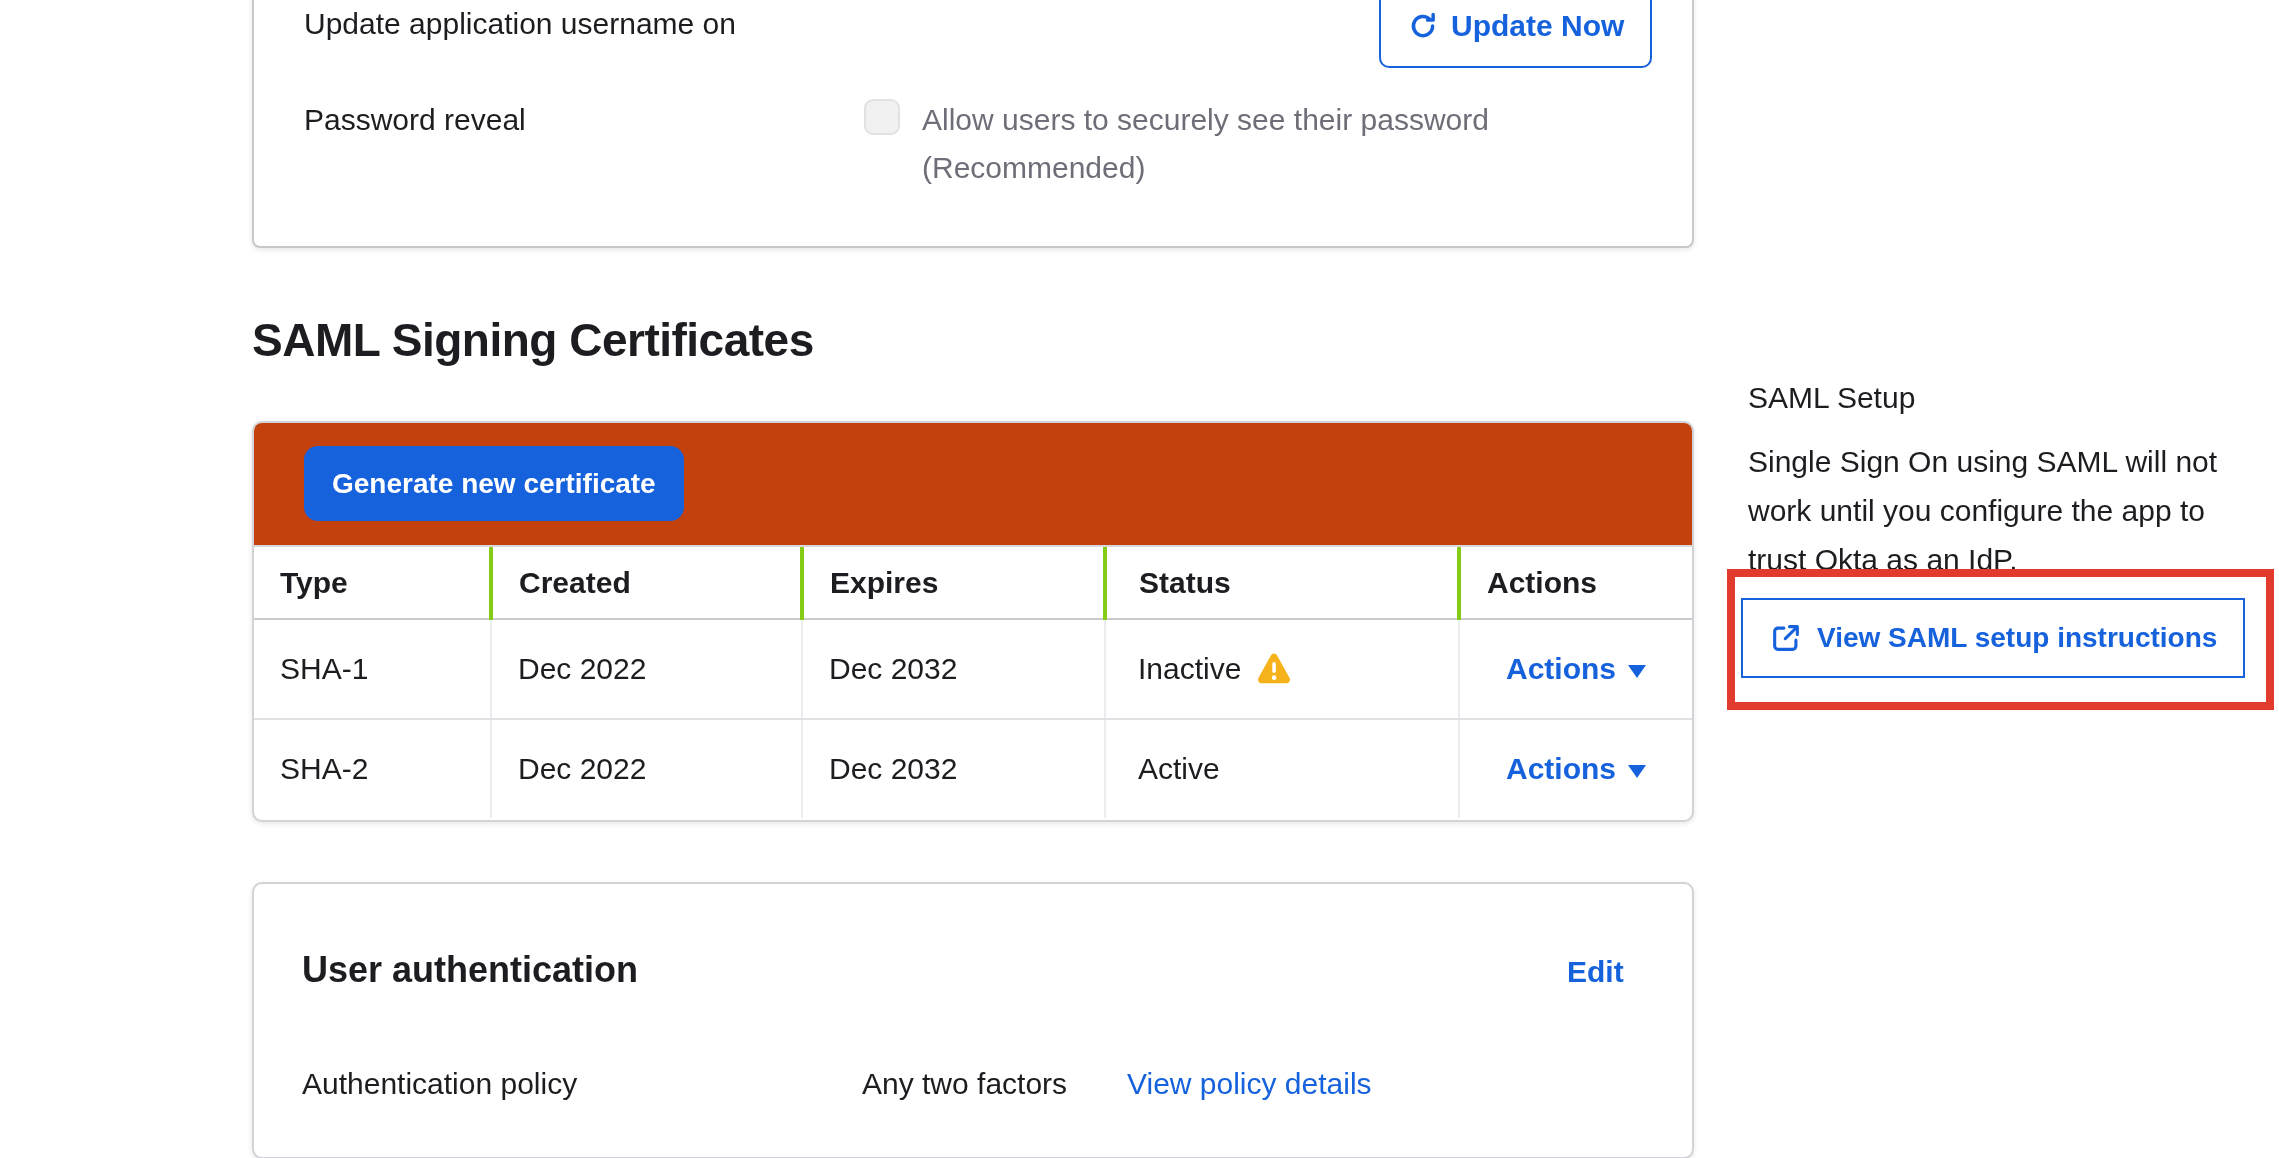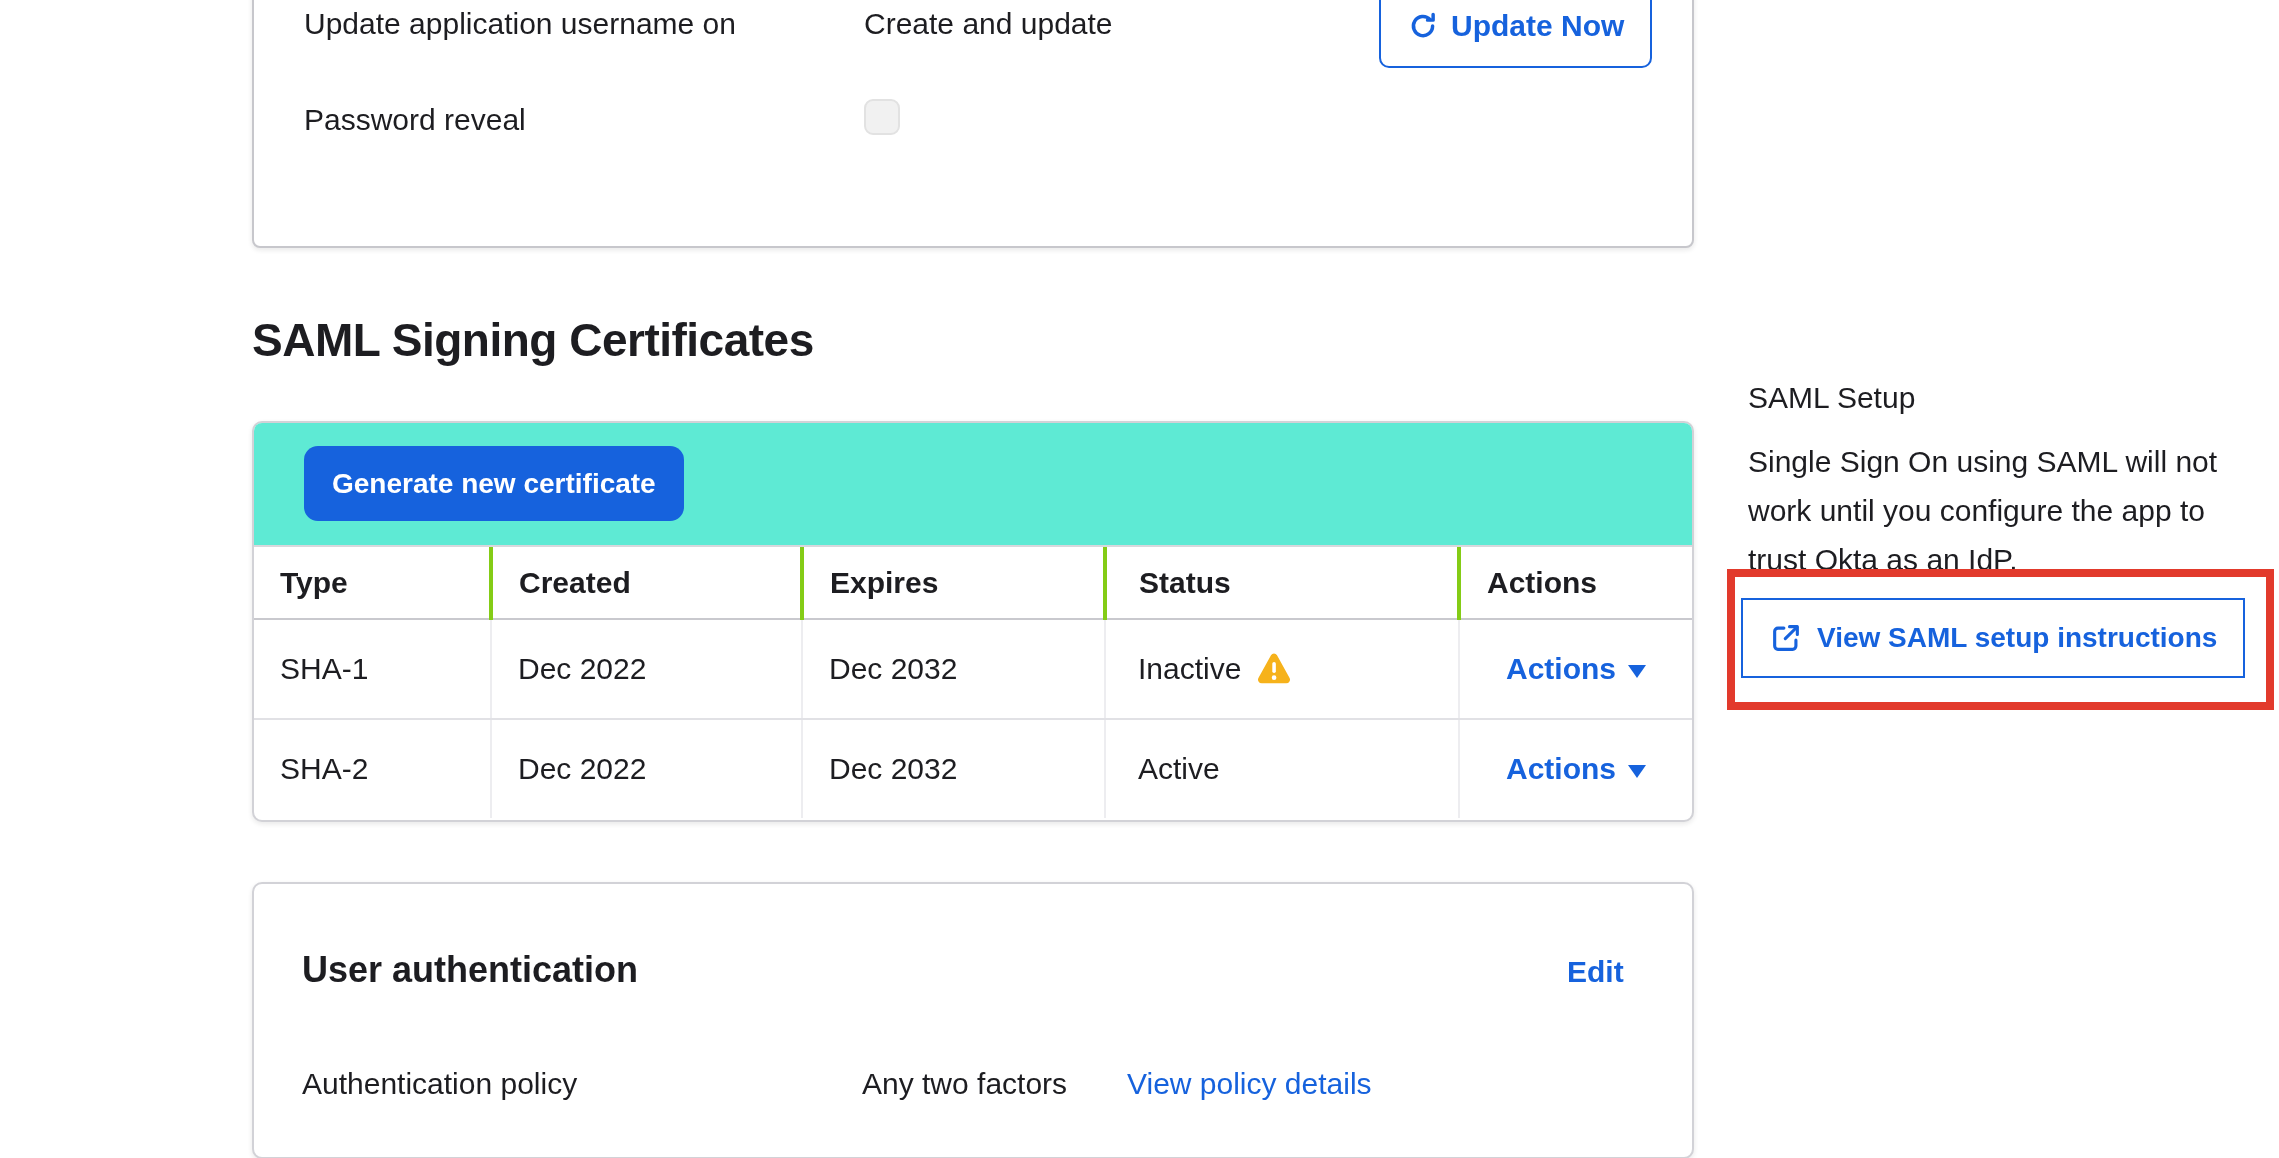--- a/index.html
+++ b/index.html
@@ -35,21 +35,21 @@
     position:absolute;width:36px;height:36px;border-radius:9px;
     background:#f1f1f1;border:2px solid #e2e2e2;box-sizing:border-box;
   }
   .wrap-label{white-space:normal;line-height:48px;}
 
   
   #page-title{left:252px;top:312px;font-size:46px;line-height:56px;font-weight:bold;letter-spacing:-0.5px;white-space:nowrap;}
 
   
   #cert-toolbar{
-    position:absolute;left:0;top:0;width:100%;height:124px;background:#5eead4;
+    position:absolute;left:0;top:0;width:100%;height:124px;background:#c2410c;
     border-bottom:2px solid #d8d8dc;box-sizing:border-box;
   }
   .primary-btn{
     position:absolute;left:50px;top:23px;height:75px;border:none;border-radius:14px;
     background:#1662dd;color:#ffffff;font-weight:bold;font-size:28px;
     font-family:inherit;padding:0 28px;cursor:pointer;white-space:nowrap;
   }
   #cert-table{
     position:absolute;left:0;top:124px;width:1438px;
     border-collapse:collapse;table-layout:fixed;
@@ -94,34 +94,34 @@
 
   .icon-svg{display:block;flex:none;}
 </style>
 </head>
 <body>
 
 <div id="canvas">
 
   <div class="card" id="provisioning-card">
     <div class="abs txt row-label" style="top:60px;">Update application username on</div>
-    <div class="abs txt" style="left:610px;top:60px;">Create and update</div>
 
     <button class="outline-btn" id="update-now-btn">
       <span>
         <svg class="icon-svg" width="32" height="32" viewBox="0 0 24 24" fill="none" stroke="#1662dd" stroke-width="2.6" stroke-linecap="round" stroke-linejoin="round">
           <path d="M19.2 12a7.2 7.2 0 1 1-2.0-4.95"></path>
           <path d="M19.6 3.4v4.2h-4.2"></path>
         </svg>
       </span>
       <span>Update Now</span>
     </button>
 
     <div class="abs txt row-label" style="top:156px;">Password reveal</div>
     <div class="checkbox" style="left:610px;top:157px;"></div>
+    <div class="abs txt gray wrap-label" style="left:668px;top:154px;width:660px;">Allow users to securely see their password (Recommended)</div>
   </div>
 
   <div class="abs" id="page-title">SAML Signing Certificates</div>
 
   <div class="card" id="cert-card">
     <div id="cert-toolbar">
       <button class="primary-btn">Generate new certificate</button>
     </div>
 
     <table id="cert-table">

